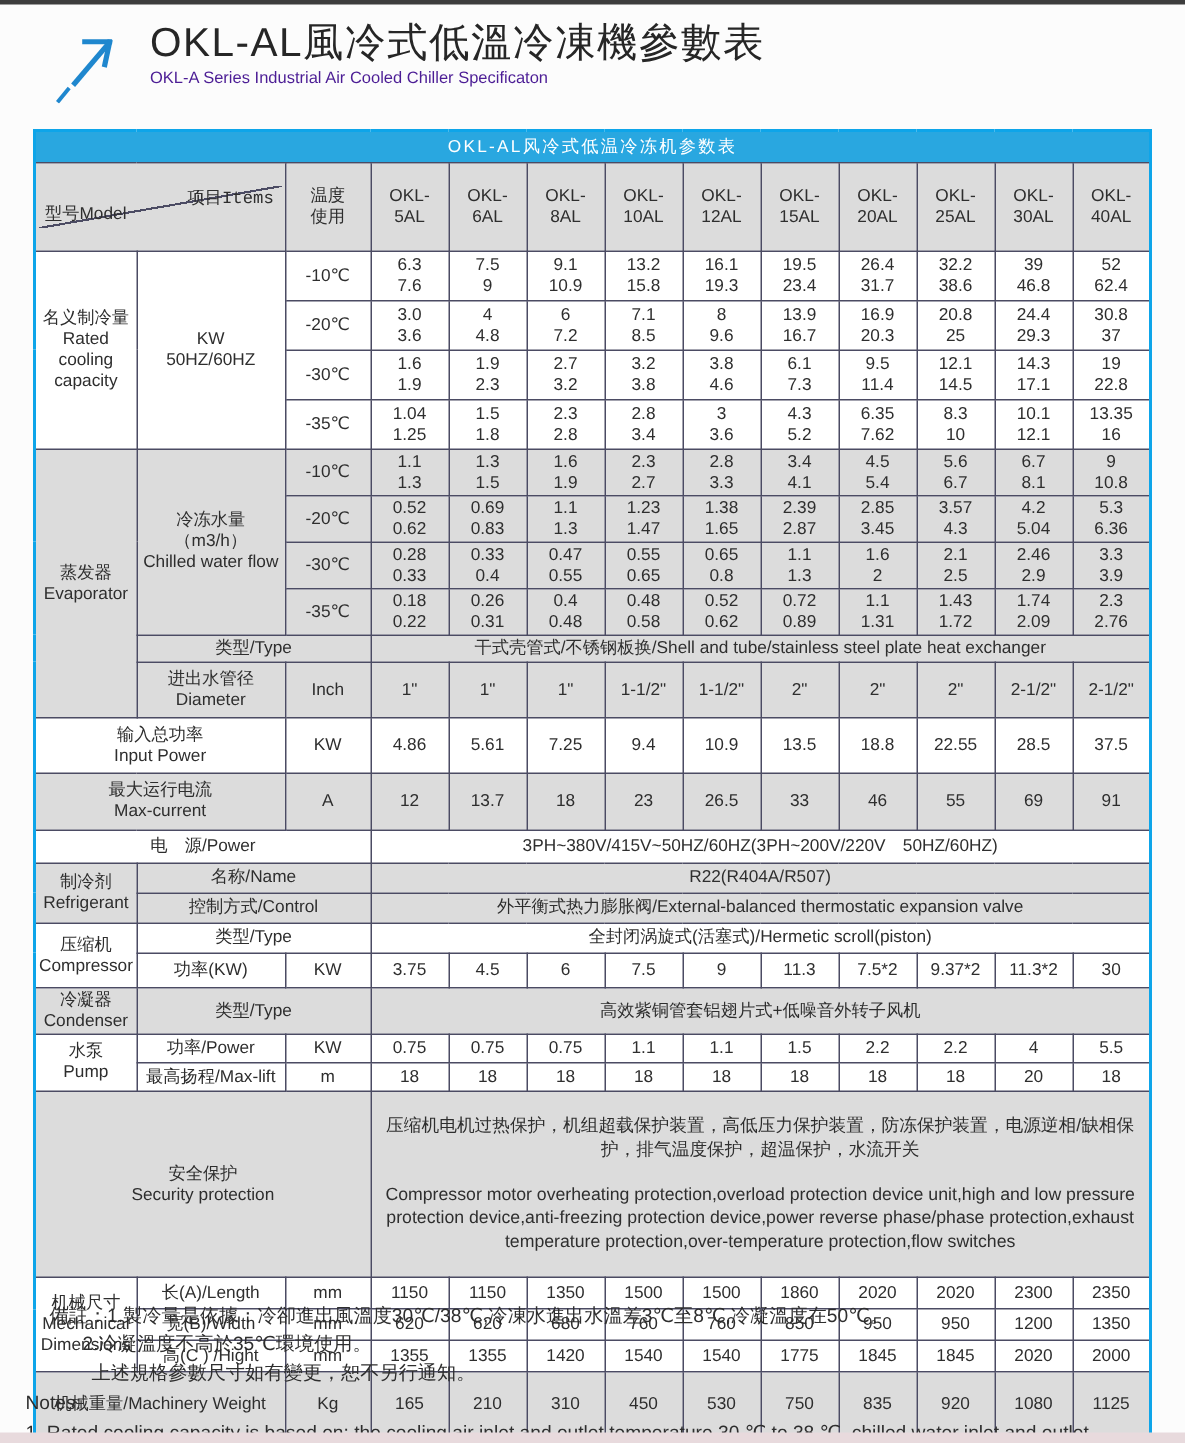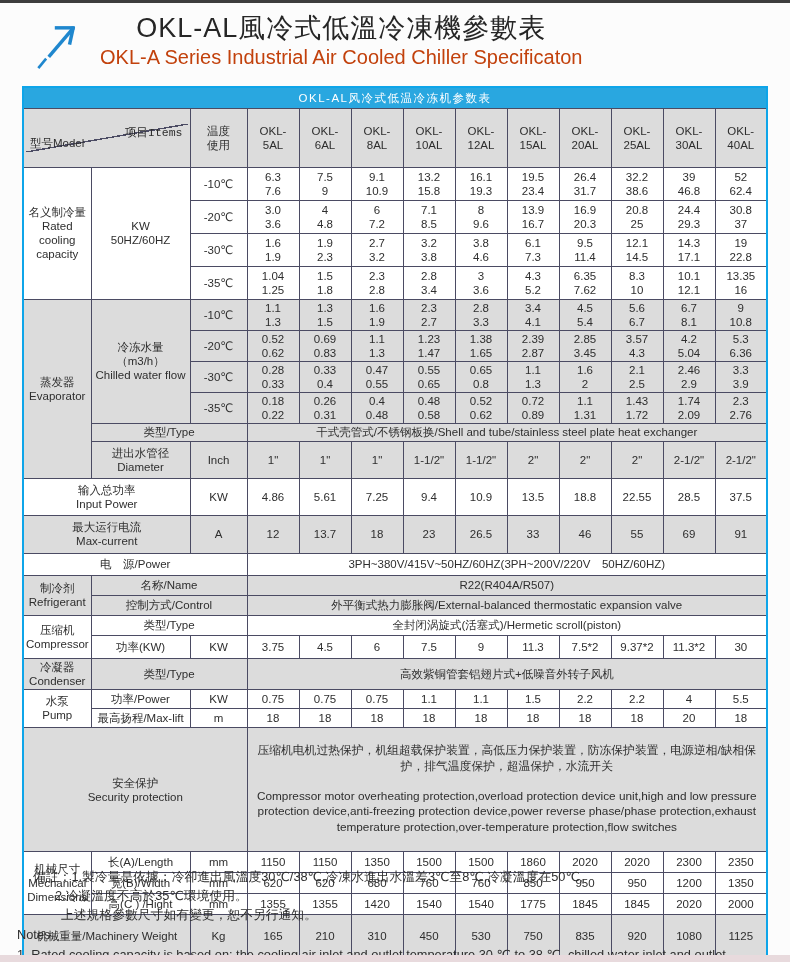--- a/index.html
+++ b/index.html
@@ -3,25 +3,25 @@
 <meta charset="utf-8">
 <style>
   html,body{margin:0;padding:0;}
   body{
     width:790px;height:962px;position:relative;overflow:hidden;
     background:#fcfcfc;color:#2e2e2e;
     font-family:"Liberation Sans","DejaVu Sans",sans-serif;
     border-top:3px solid #3d3d3d;box-sizing:border-box;
   }
   
-  .page-header{position:absolute;top:10px;left:34px;height:66px;display:flex;align-items:flex-start;text-align:center;}
+  .page-header{position:absolute;top:10px;left:34px;height:66px;display:flex;align-items:flex-start;}
   .logo{width:52px;height:52px;margin-top:4px;flex:0 0 auto;}
   .titles{margin-left:14px;}
   .title-zh{font-size:27px;letter-spacing:1px;color:#262626;line-height:1.15;}
-  .title-en{font-size:20px;color:#c2410c;margin-top:2px;}
+  .title-en{font-size:11px;color:#4c1d95;margin-top:2px;}
   
   .spec-table{
     position:absolute;top:83px;left:22px;width:746px;
     border-collapse:collapse;table-layout:fixed;
     border:2px solid #0ea5e9;
   }
   .spec-table td,.spec-table th{
     border:1px solid #4b4b63;
     font-size:11.5px;font-weight:normal;
     text-align:center;vertical-align:middle;

